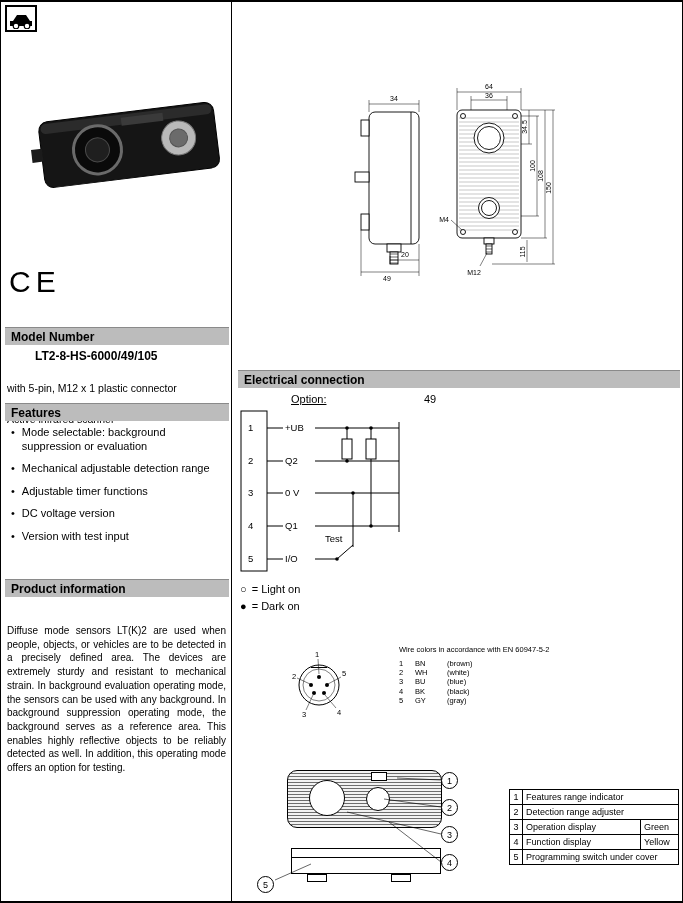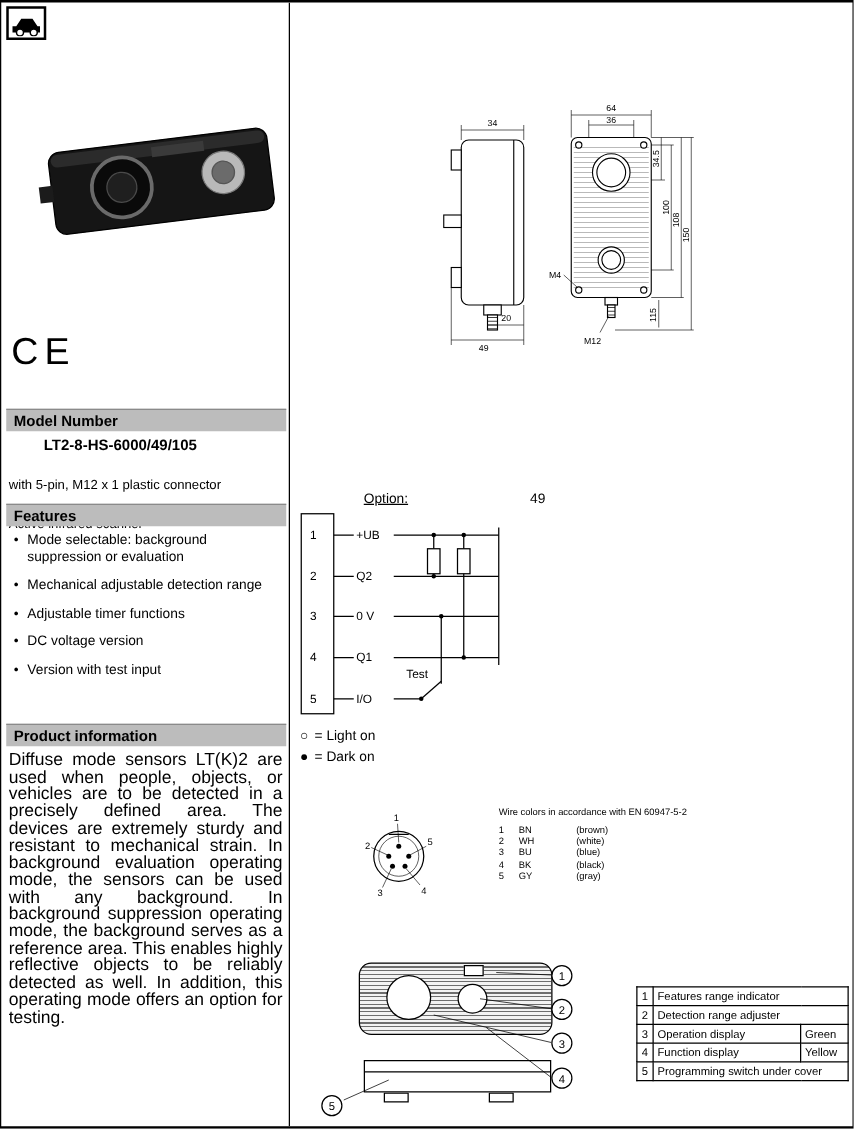--- a/index.html
+++ b/index.html
@@ -25,34 +25,34 @@
   .ce { position:absolute; left:8px; top:263px; font-size:30px; letter-spacing:5px; font-weight:400; }
 
   .model-value { position:absolute; left:6px; top:347px; font-size:12px; font-weight:bold;padding-left:28px; }
   .model-desc1 { position:absolute; left:6px; top:388px; font-size:10.5px;margin-top:23px; }
   .model-desc2 { position:absolute; left:6px; top:380px; font-size:10.5px; }
 
   .features { position:absolute; left:10px; top:424px; width:216px; list-style:none; }
   .features li { display:flex; gap:7px; margin-bottom:9px; font-size:11px; line-height:13.5px; }
   .features .bullet { flex:0 0 auto; }
 
-  .prod-info { position:absolute; left:6px; top:599px; width:219px; font-size:14px; line-height:13.7px; text-align:justify; }
+  .prod-info { position:absolute; left:6px; top:622px; width:219px; font-size:10px; line-height:13.7px; text-align:justify; }
 
   .dims-svg    { position:absolute; left:236px; top:24px; }
   .circuit-svg { position:absolute; left:236px; top:403px; }
   .opt-label { position:absolute; left:290px; top:391px; font-size:11px;text-decoration:underline; }
   .opt-value { position:absolute; left:423px; top:391px; font-size:11px; }
   .legend-row { position:absolute; left:239px; font-size:11px; line-height:14px; display:flex; gap:5px; }
   .legend-1 { top:580px; } .legend-2 { top:597px; }
 
   .conn-svg { position:absolute; left:282px; top:645px; }
   .wires { position:absolute; left:398px; top:643px; width:240px; }
   .wires-note { font-size:7.5px; margin-bottom:5px; }
   .wire-row { display:flex; font-size:7.5px; line-height:9.2px; }
-  .w-pin  { width:16px; } .w-code { width:46px; } .w-color { flex:1; }
+  .w-pin  { width:16px; } .w-code { width:32px; } .w-color { flex:1; }
 
   .ind-fig { position:absolute; left:248px; top:762px; width:235px; height:138px; }
   .ind-body { position:absolute; left:38px; top:6px; width:155px; height:58px; border:1px solid #000; border-radius:10px;
               background:repeating-linear-gradient(180deg,#f2f2f2 0 2px,#6d6d6d 2px 3px); overflow:hidden; }
   .lens { position:absolute; border:1px solid #000; border-radius:50%; background:#fff; }
   .lens-big   { left:60px;  top:16px; width:36px; height:36px; }
   .lens-small { left:117px; top:23px; width:24px; height:24px; }
   .sw-window { position:absolute; left:122px; top:8px; width:16px; height:9px; border:1px solid #000; background:#fff; }
   .ind-base { position:absolute; left:42px; top:84px; width:150px; height:26px; border:1px solid #000; background:#fff; }
   .ind-base-line { position:absolute; left:0; right:0; top:8px; border-top:1px solid #000; }
@@ -204,20 +204,21 @@
       <text x="290" y="101" transform="rotate(-90 290 101)">34.5</text>
       <text x="298" y="140" transform="rotate(-90 298 140)">100</text>
       <text x="306" y="150" transform="rotate(-90 306 150)">108</text>
       <text x="314" y="162" transform="rotate(-90 314 162)">150</text>
       <text x="288" y="226" transform="rotate(-90 288 226)">115</text>
       <text x="207" y="196">M4</text>
       <text x="237" y="249">M12</text>
     </g>
   </svg>
 
+  <div class="hdr hdr-right" style="top:368px">Electrical connection</div>
   <span class="opt-label">Option:</span>
   <span class="opt-value">49</span>
 
   <svg class="circuit-svg" width="443" height="172" viewBox="0 0 443 172">
     <g stroke="#000" stroke-width="1" fill="none">
       <rect x="4" y="6" width="26" height="160" fill="#fff"></rect>
       <path d="M30 23H46M30 56H46M30 88H46M30 121H46M30 154H46"></path>
       <path d="M78 23H162M78 56H162M78 88H162M78 121H162M78 154H100"></path>
       <line x1="162" y1="17" x2="162" y2="127"></line>
       <line x1="110" y1="23" x2="110" y2="34"></line>

